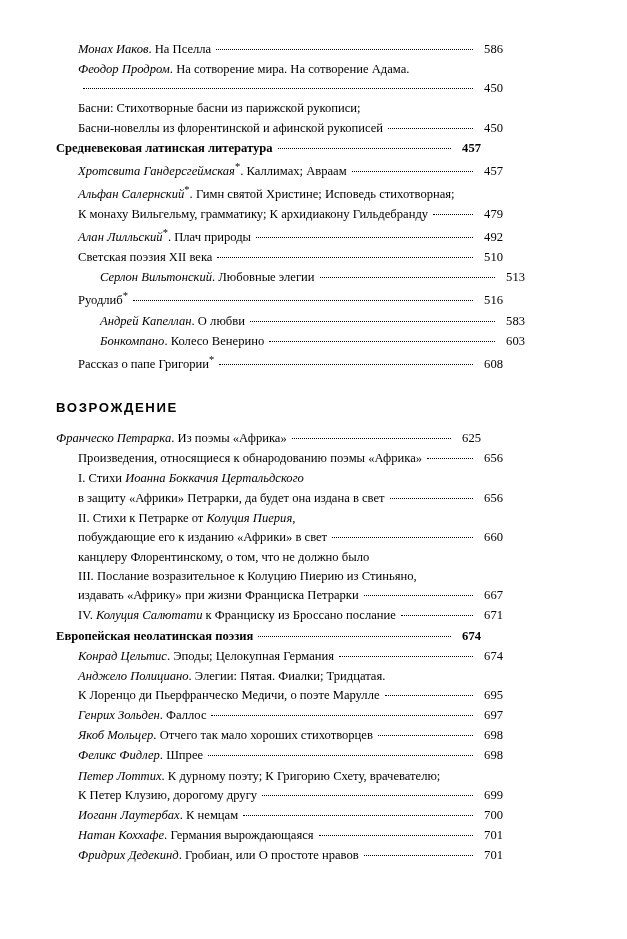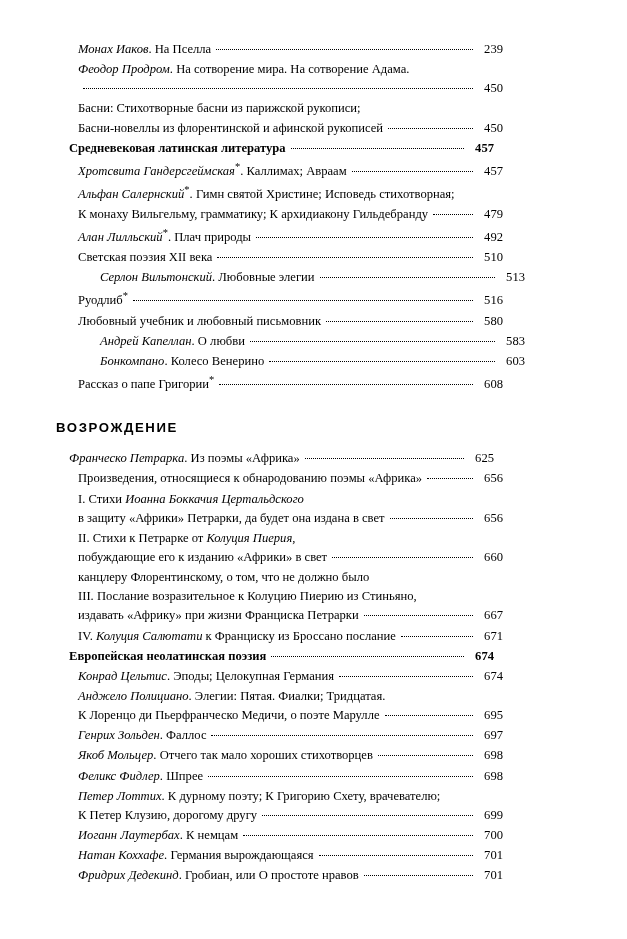--- a/index.html
+++ b/index.html
@@ -18,21 +18,21 @@
     position: relative;
     width: 537px;
     height: 939px;
     box-sizing: border-box;
     padding: 40px 56px 0 56px;
   }
   .toc {
     width: 100%;
   }
   
-  .lvl0 { margin-left: 13px; }
+  .lvl0 { margin-left: 0; }
   .lvl1 { margin-left: 22px; }
   .lvl2 { margin-left: 44px; }
 
   
   .b { font-weight: bold; }
   .b .pg, .entry.bold-pg .pg { font-weight: bold; }
 
   .multi {
     display: block;
     width: 100%;
@@ -72,21 +72,21 @@
 </style>
 </head>
 <body>
 
 <div class="page">
   <div class="toc" id="toc-root">
       <div class="multi lvl1">
         <span class="lastline">
           <span class="txt"><i>Монах Иаков</i>. На Пселла</span>
           <span class="dots"></span>
-          <span class="pg">239</span>
+          <span class="pg">586</span>
         </span>
       </div>
       <div class="multi lvl1">
         <span class="line1"><i>Феодор Продром</i>. На сотворение мира. На сотворение Адама.</span>
         <span class="lastline">
           <span class="dots"></span>
           <span class="pg">450</span>
         </span>
       </div>
       <div class="multi lvl1">
@@ -138,27 +138,20 @@
           <span class="txt"><i>Серлон Вильтонский</i>. Любовные элегии</span>
           <span class="dots"></span>
           <span class="pg">513</span>
         </span>
       </div>
       <div class="multi lvl1">
         <span class="lastline">
           <span class="txt">Руодлиб<sup>*</sup></span>
           <span class="dots"></span>
           <span class="pg">516</span>
-        </span>
-      </div>
-      <div class="multi lvl1">
-        <span class="lastline">
-          <span class="txt">Любовный учебник и любовный письмовник</span>
-          <span class="dots"></span>
-          <span class="pg">580</span>
         </span>
       </div>
       <div class="multi lvl2">
         <span class="lastline">
           <span class="txt"><i>Андрей Капеллан</i>. О любви</span>
           <span class="dots"></span>
           <span class="pg">583</span>
         </span>
       </div>
       <div class="multi lvl2">

